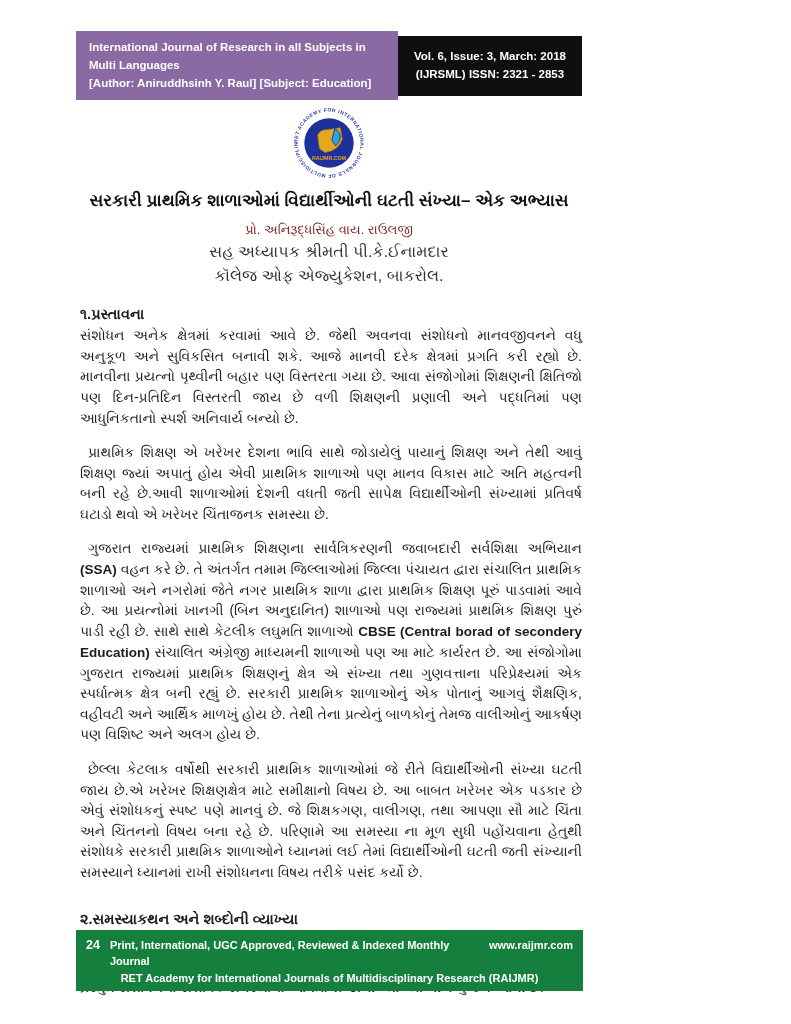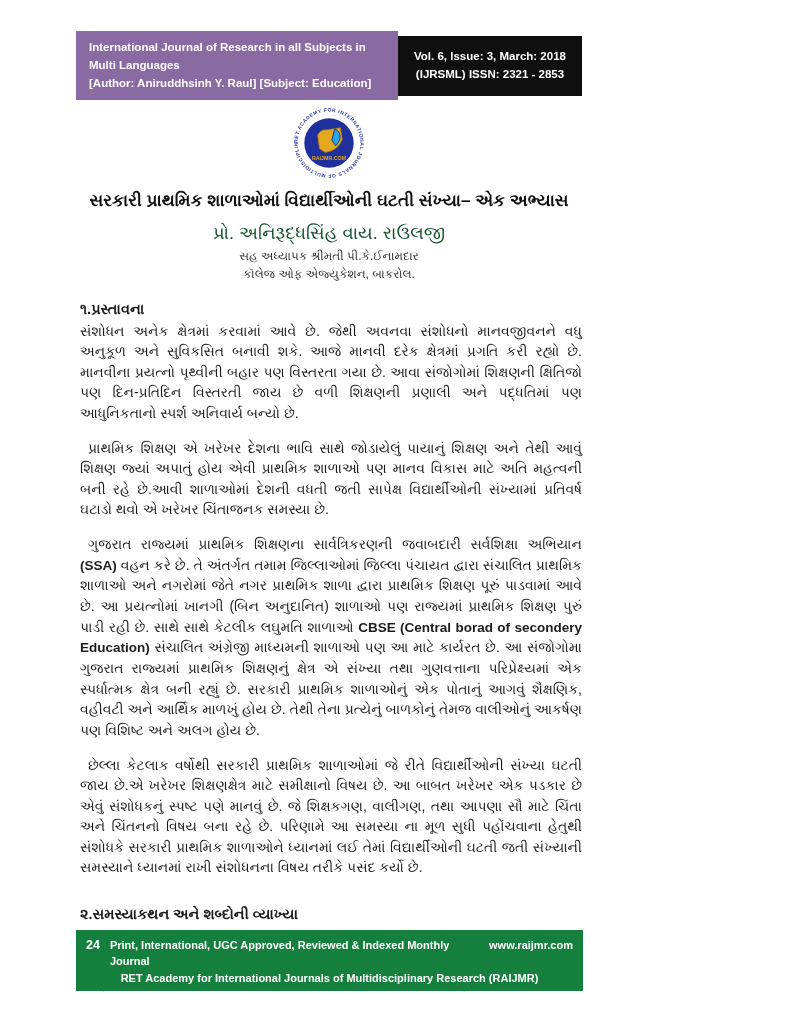--- a/index.html
+++ b/index.html
@@ -41,22 +41,22 @@
   .logo-wrap svg { width:76px; height:76px; }
   
   .article-title {
     margin:10px 70px 8px 70px;
     text-align:center;
     font-weight:bold;
     font-size:17px;
     color:#111;
   }
   .author-block { margin-top:9px; text-align:center; line-height:1.5; }
-  .author-name { font-size:18px; color:#14532d; }
-  .author-sub  { font-size:12px;  color:#333; }
+  .author-name { font-size:13px; color:#7f1d1d; }
+  .author-sub  { font-size:16px;  color:#333; }
   
   .body-text {
     margin:16px 76px 0 80px;
     font-size:14px;
     line-height:1.47;
     text-align:justify;
     color:#1c1c1c;
   }
   .sec-heading { font-weight:bold; font-size:14.5px; margin-top:14px; }
   .para { margin-top:0; }

